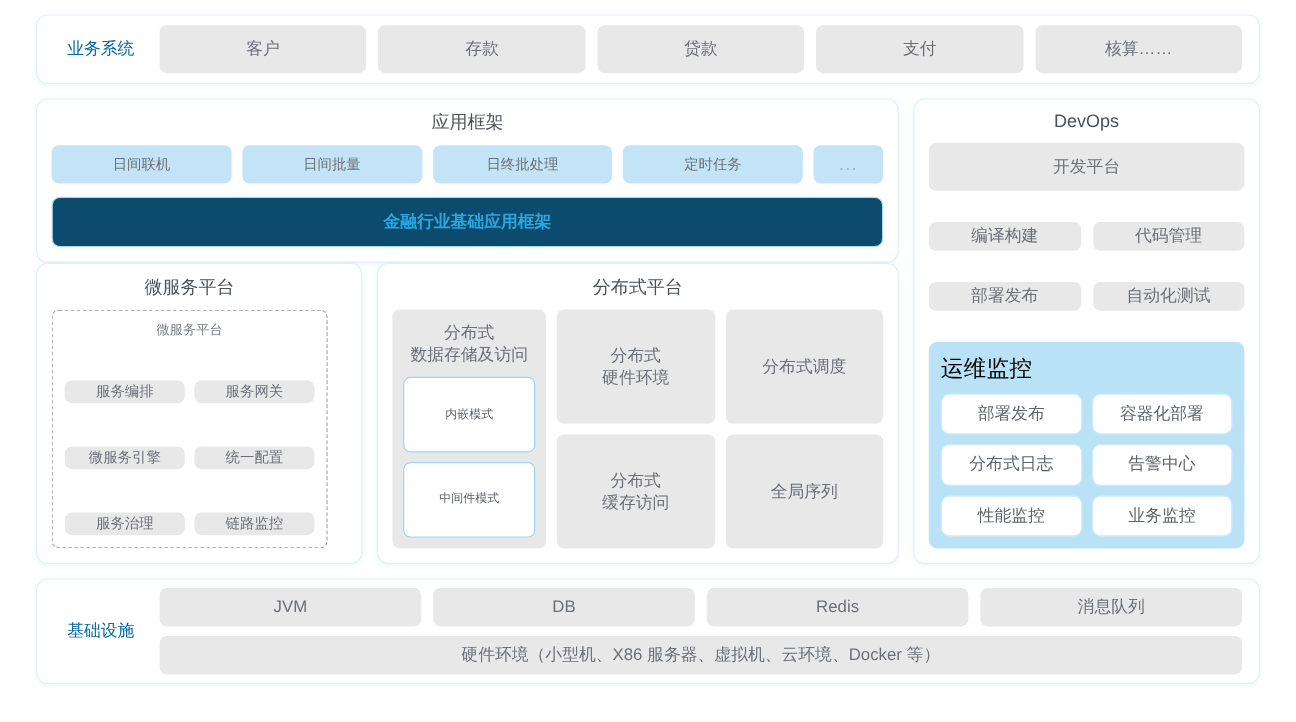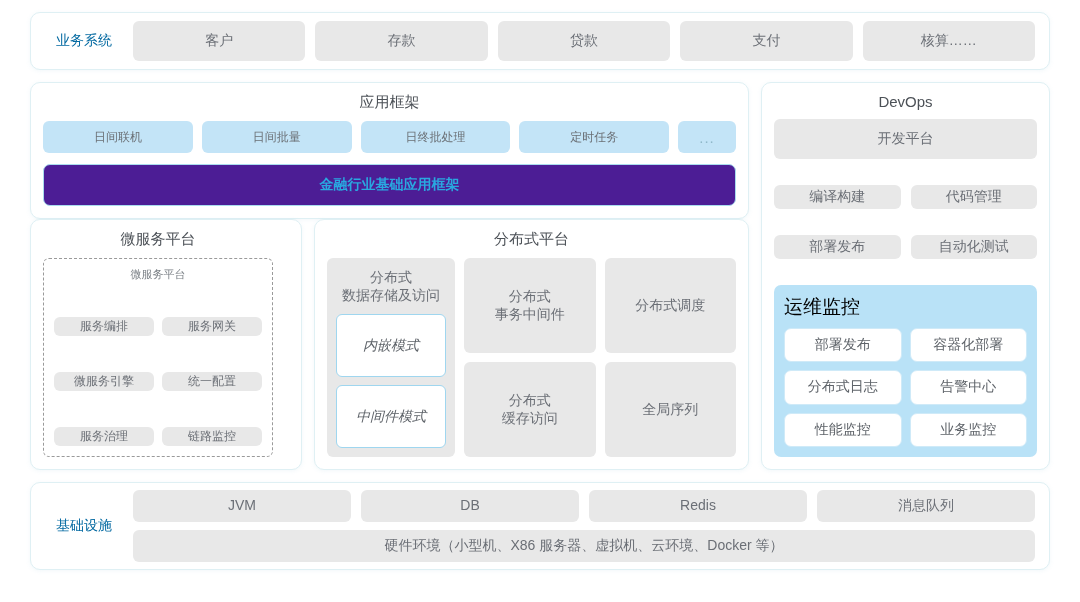--- a/index.html
+++ b/index.html
@@ -136,21 +136,21 @@
     flex: 0 0 58px;
     color: #8fb8c9;
     font-size: 15px;
     letter-spacing: 1px;
   }
   .appfw-base {
     margin-top: 11px;
     height: 40px;
     border: 1px solid #a9dcee;
     border-radius: 7px;
-    background: #4c1d95;
+    background: #0c4a6e;
     display: flex;
     align-items: center;
     justify-content: center;
     font-size: 14px;
     font-weight: bold;
     color: #29a8e0;
   }
 
   
   .mid-bottom {
@@ -213,23 +213,22 @@
   }
   .dist-col-left .dist-head {
     font-size: 14px;
     text-align: center;
     line-height: 1.3;
     color: #6b6f76;
     padding-bottom: 2px;
   }
   .dist-col-left .wcard {
     flex: 1 1 0;
-    font-size: 14px;
-    min-height: 0;
-    font-style: italic;
+    font-size: 10px;
+    min-height: 0;
   }
   .dist-right {
     flex: 1 1 auto;
     display: grid;
     grid-template-columns: 1fr 1fr;
     grid-template-rows: 1fr 1fr;
     gap: 9px;
     min-height: 0;
   }
   .dist-right .gcard { font-size: 14px; }
@@ -369,21 +368,21 @@
                 <span>数据存储及访问</span>
               </div>
               <div class="wcard">内嵌模式</div>
               <div class="wcard">中间件模式</div>
             </div>
 
             <div class="dist-right">
               <div class="gcard">
                 <span>
                   <span>分布式</span><br>
-                  <span>事务中间件</span>
+                  <span>硬件环境</span>
                 </span>
               </div>
               <div class="gcard">分布式调度</div>
               <div class="gcard">
                 <span>
                   <span>分布式</span><br>
                   <span>缓存访问</span>
                 </span>
               </div>
               <div class="gcard">全局序列</div>

